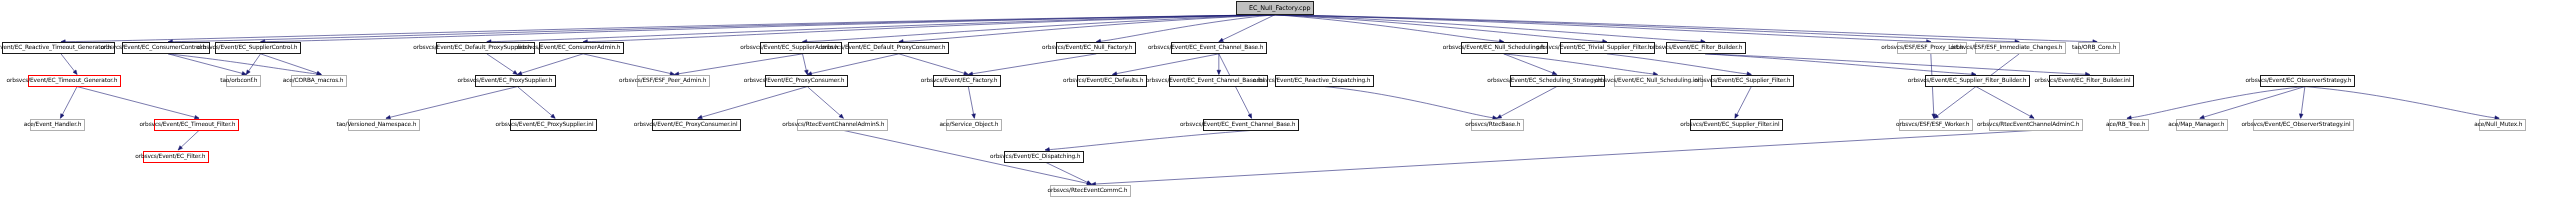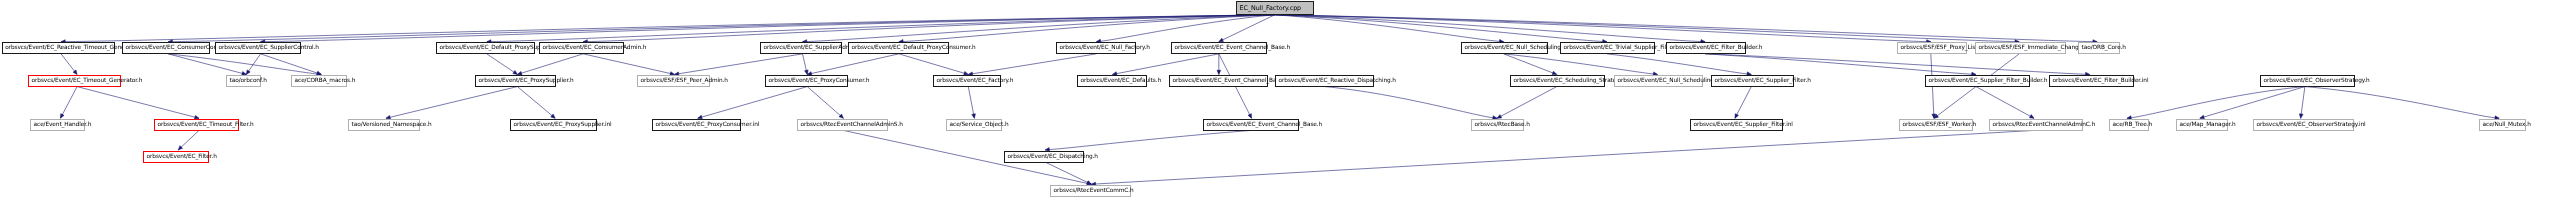--- a/index.html
+++ b/index.html
@@ -1,19 +1,19 @@
 <!DOCTYPE html>
 <html style="font-size:8.5px"><head>
 <meta charset="utf-8">
 <style>
   html,body{margin:0;padding:0;background:#ffffff;}
   #canvas{position:relative;width:2576px;height:217px;background:#ffffff;
           font-family:"DejaVu Sans","Liberation Sans",sans-serif;overflow:hidden;}
   .node{position:absolute;box-sizing:border-box;display:flex;align-items:center;
-        justify-content:flex-start;white-space:nowrap;background:#ffffff;
+        justify-content:flex-end;white-space:nowrap;background:#ffffff;
         border:0.5px solid #b0b0b0;color:#000000;font-size:5.8px;line-height:1;
         height:11.6px;padding:0 2.6px;letter-spacing:-0.1px;}
   .node.root{background:#c0c0c0;border:0.5px solid #1f1f1f;font-size:6.4px;}
   .node.dark{border:0.5px solid #1a1a1a;}
   .node.red{border:0.5px solid #ff0000;}
   svg.edges{position:absolute;left:0;top:0;width:2576px;height:217px;
             pointer-events:none;overflow:visible;}
   svg.edges path{fill:none;stroke:#191970;stroke-width:1.1;}
   svg.edges polygon{fill:#191970;stroke:#191970;stroke-width:1;}
 </style>

